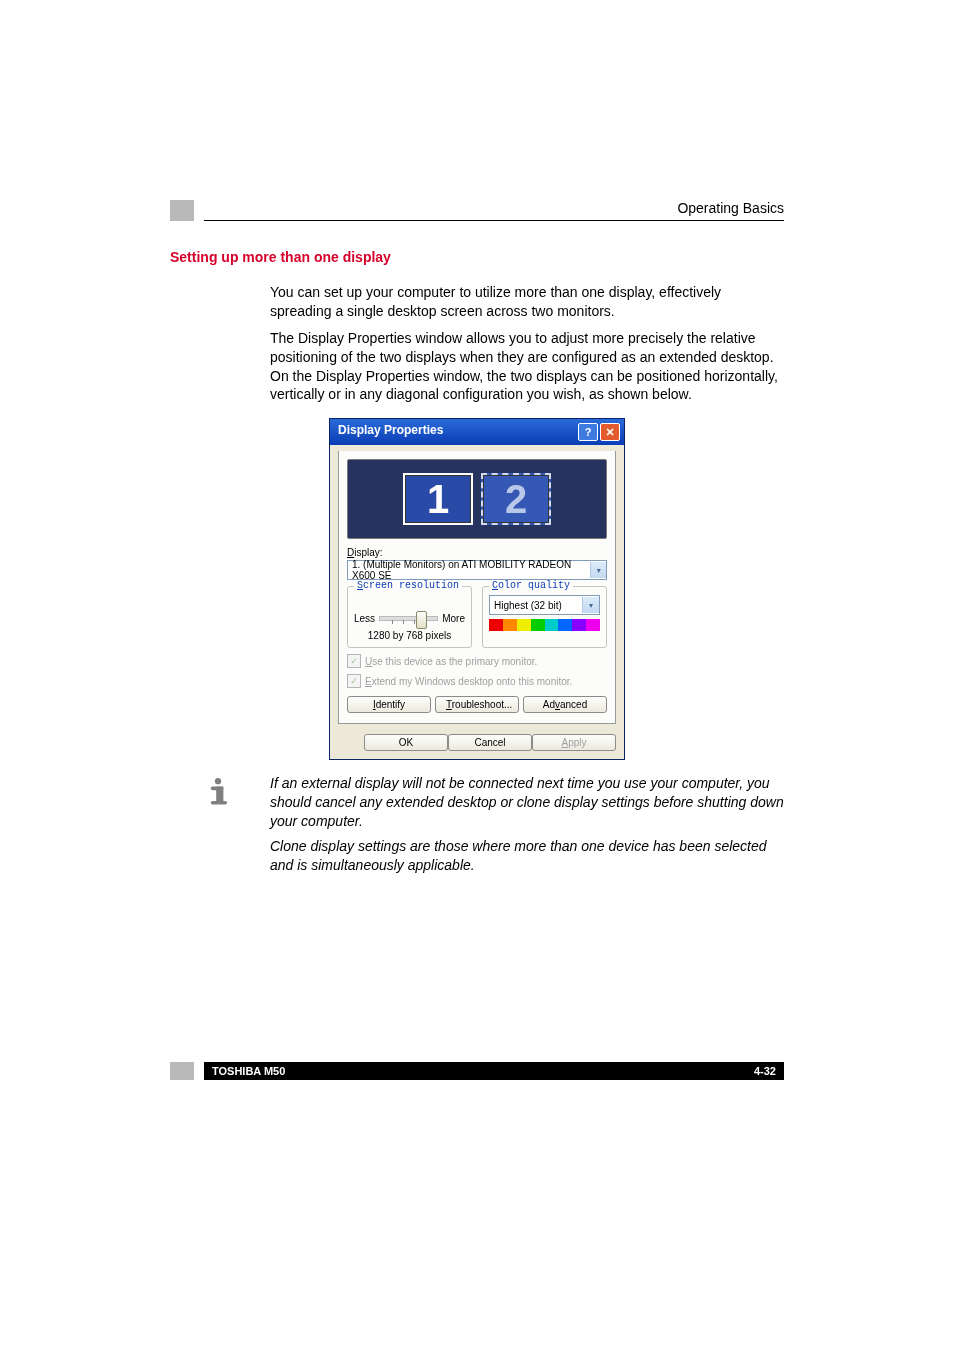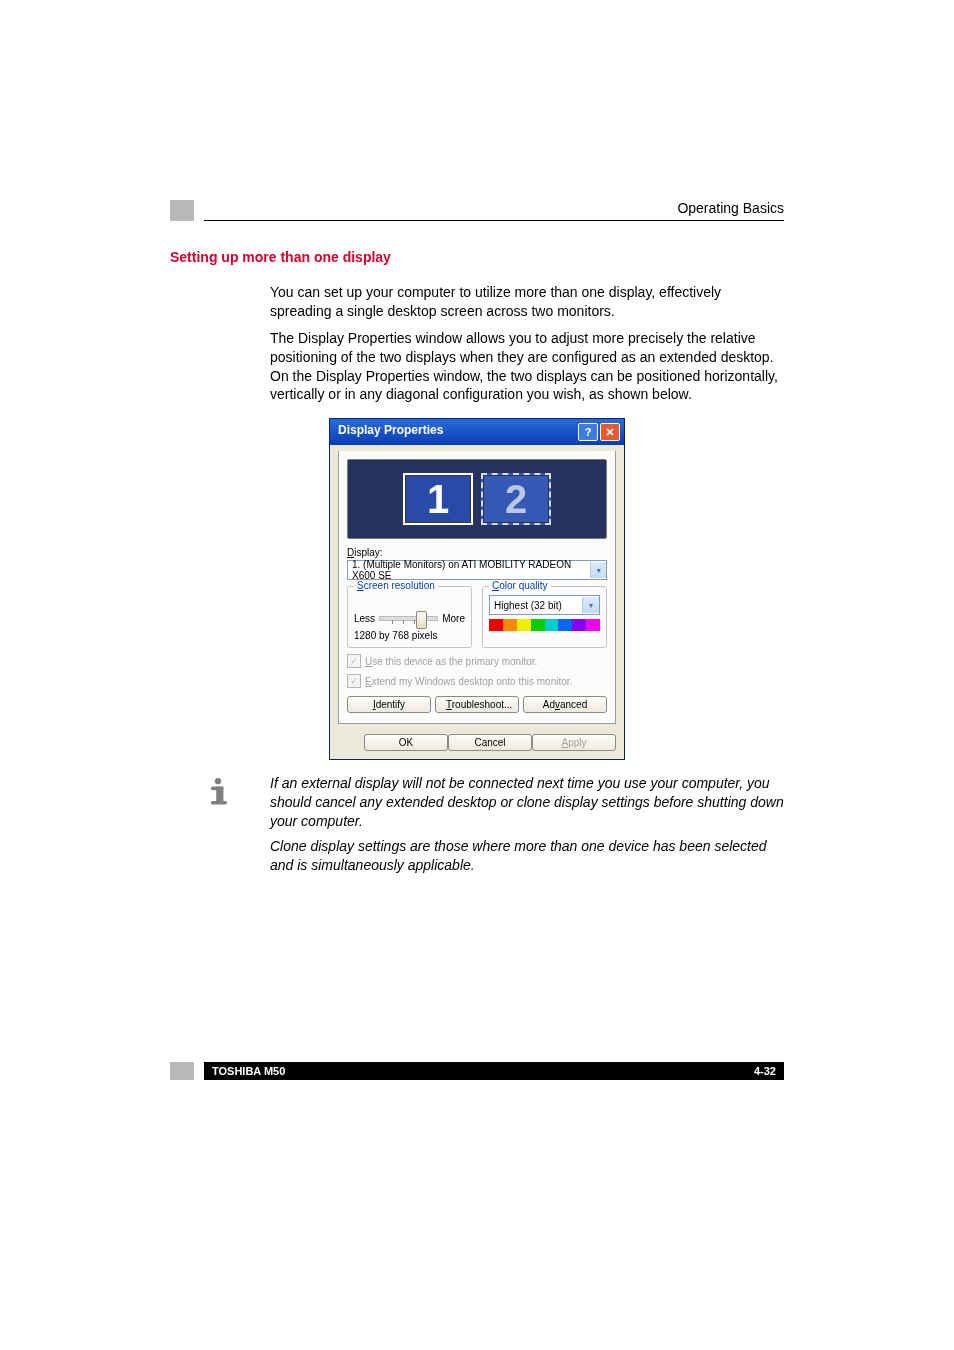--- a/index.html
+++ b/index.html
@@ -249,20 +249,21 @@
     flex: 1;
   }
   .group-legend {
     position: absolute;
     top: -7px;
     left: 6px;
     background: #fcfcfa;
     color: #0a3db5;
     font-size: 10px;
     padding: 0 3px;
+    font-family: Liberation Mono, monospace;
   }
   .slider-row {
     display: flex;
     align-items: center;
     font-size: 10px;
     gap: 4px;
     margin-top: 18px;
   }
   .slider-track {
     flex: 1;
@@ -277,21 +278,21 @@
   }
   .slider-thumb {
     position: absolute;
     top: -6px;
     width: 9px; height: 16px;
     background: linear-gradient(#fdfdfb,#e3e0c8);
     border: 1px solid #8a8a6a;
     border-radius: 2px;
   }
   .res-val {
-    text-align: left;
+    text-align: center;
     font-size: 10px;
     margin-top: 6px;
   }
   .rainbow {
     height: 12px;
     margin-top: 4px;
     display: flex;
   }
   .rainbow span { flex:1; }
   .chk-row {

